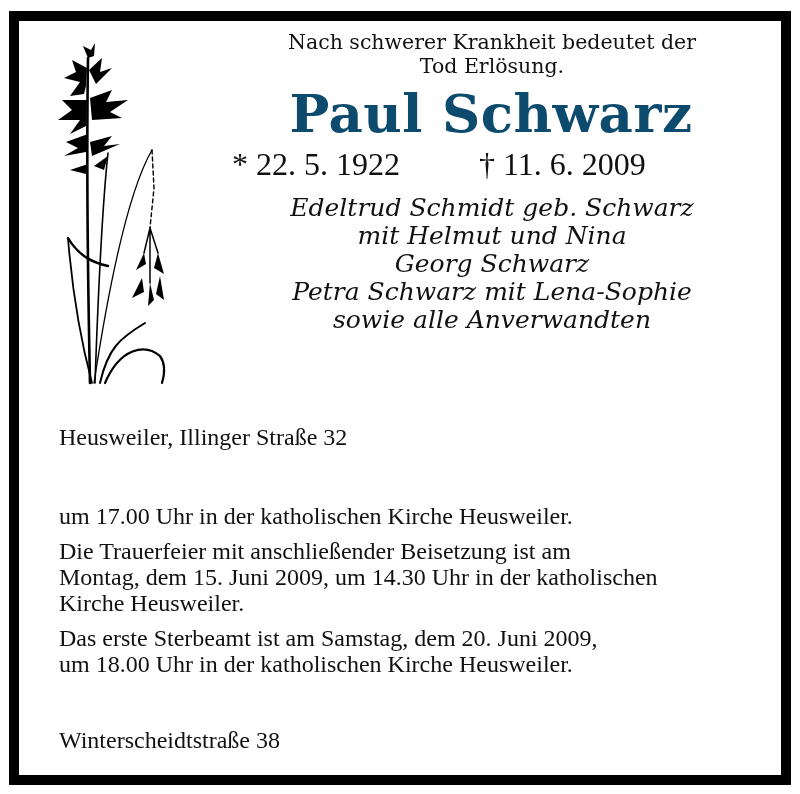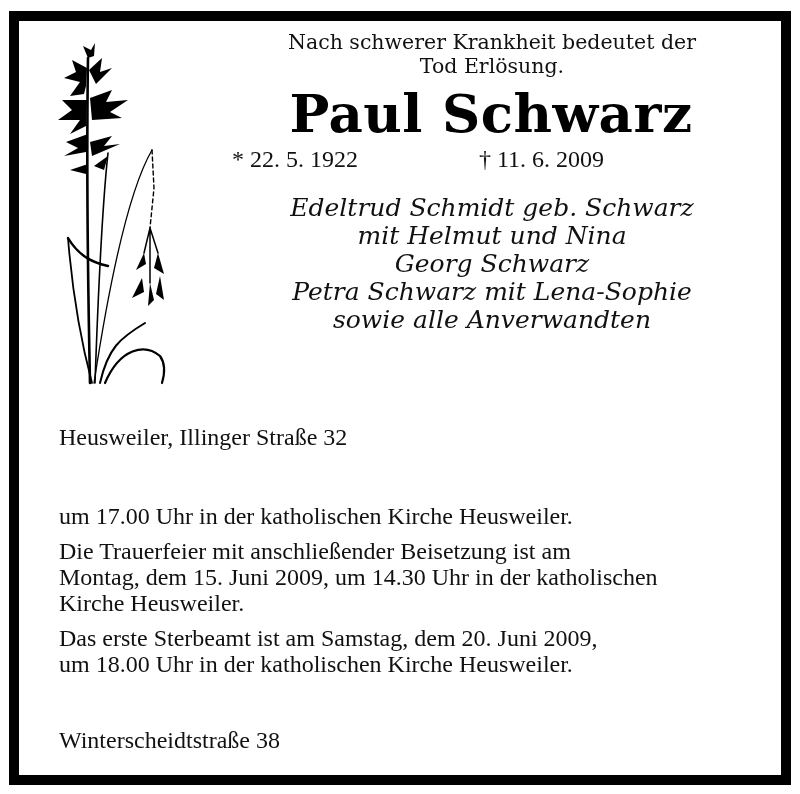--- a/index.html
+++ b/index.html
@@ -5,23 +5,23 @@
   html, body { margin:0; padding:0; background:#ffffff; }
   body { width:800px; height:794px; position:relative; overflow:hidden;
          font-family:"DejaVu Serif", "Liberation Serif", serif; color:#111; }
   .frame { position:absolute; left:9px; top:11px; width:762px; height:754px;
            border:10px solid #000; background:#fff; }
   .plant { position:absolute; left:50px; top:38px; width:130px; height:350px; }
   .top { position:absolute; left:232px; top:30px; width:520px;text-align:center; }
   .lead { font-size:20.5px; line-height:24px; margin:0; }
   .mourn { font-size:21px; line-height:24px; margin:12px 0 0 0; }
   .name { font-family:"DejaVu Serif", serif; font-weight:bold; font-size:53px;
-          line-height:62px; margin:4px 0 0 -2px; letter-spacing:0.5px; color:#000000; }
+          line-height:62px; margin:4px 0 0 -2px; letter-spacing:0.5px; color:#0c4a6e; }
   .dates { position:relative; height:30px; margin-top:2px;
-           font-family:"Liberation Serif", serif; font-size:24px; }
+           font-family:"Liberation Serif", serif; font-size:32px; }
   .dates .born { position:absolute; left:0; top:0; }
   .dates .died { position:absolute; left:247px; top:0; }
   .family { margin-top:18px; font-family:"DejaVu Serif", serif; font-style:italic;
             font-size:25px; line-height:28px; }
   .family div { white-space:nowrap; }
   .bottom { position:absolute; left:59px; top:424px; width:700px;
             font-family:"Liberation Serif", serif; font-size:24px; line-height:26px; }
   .bottom p { margin:0; }
   .address { margin-bottom:27px !important; }
   .para { margin-bottom:9px !important; }

